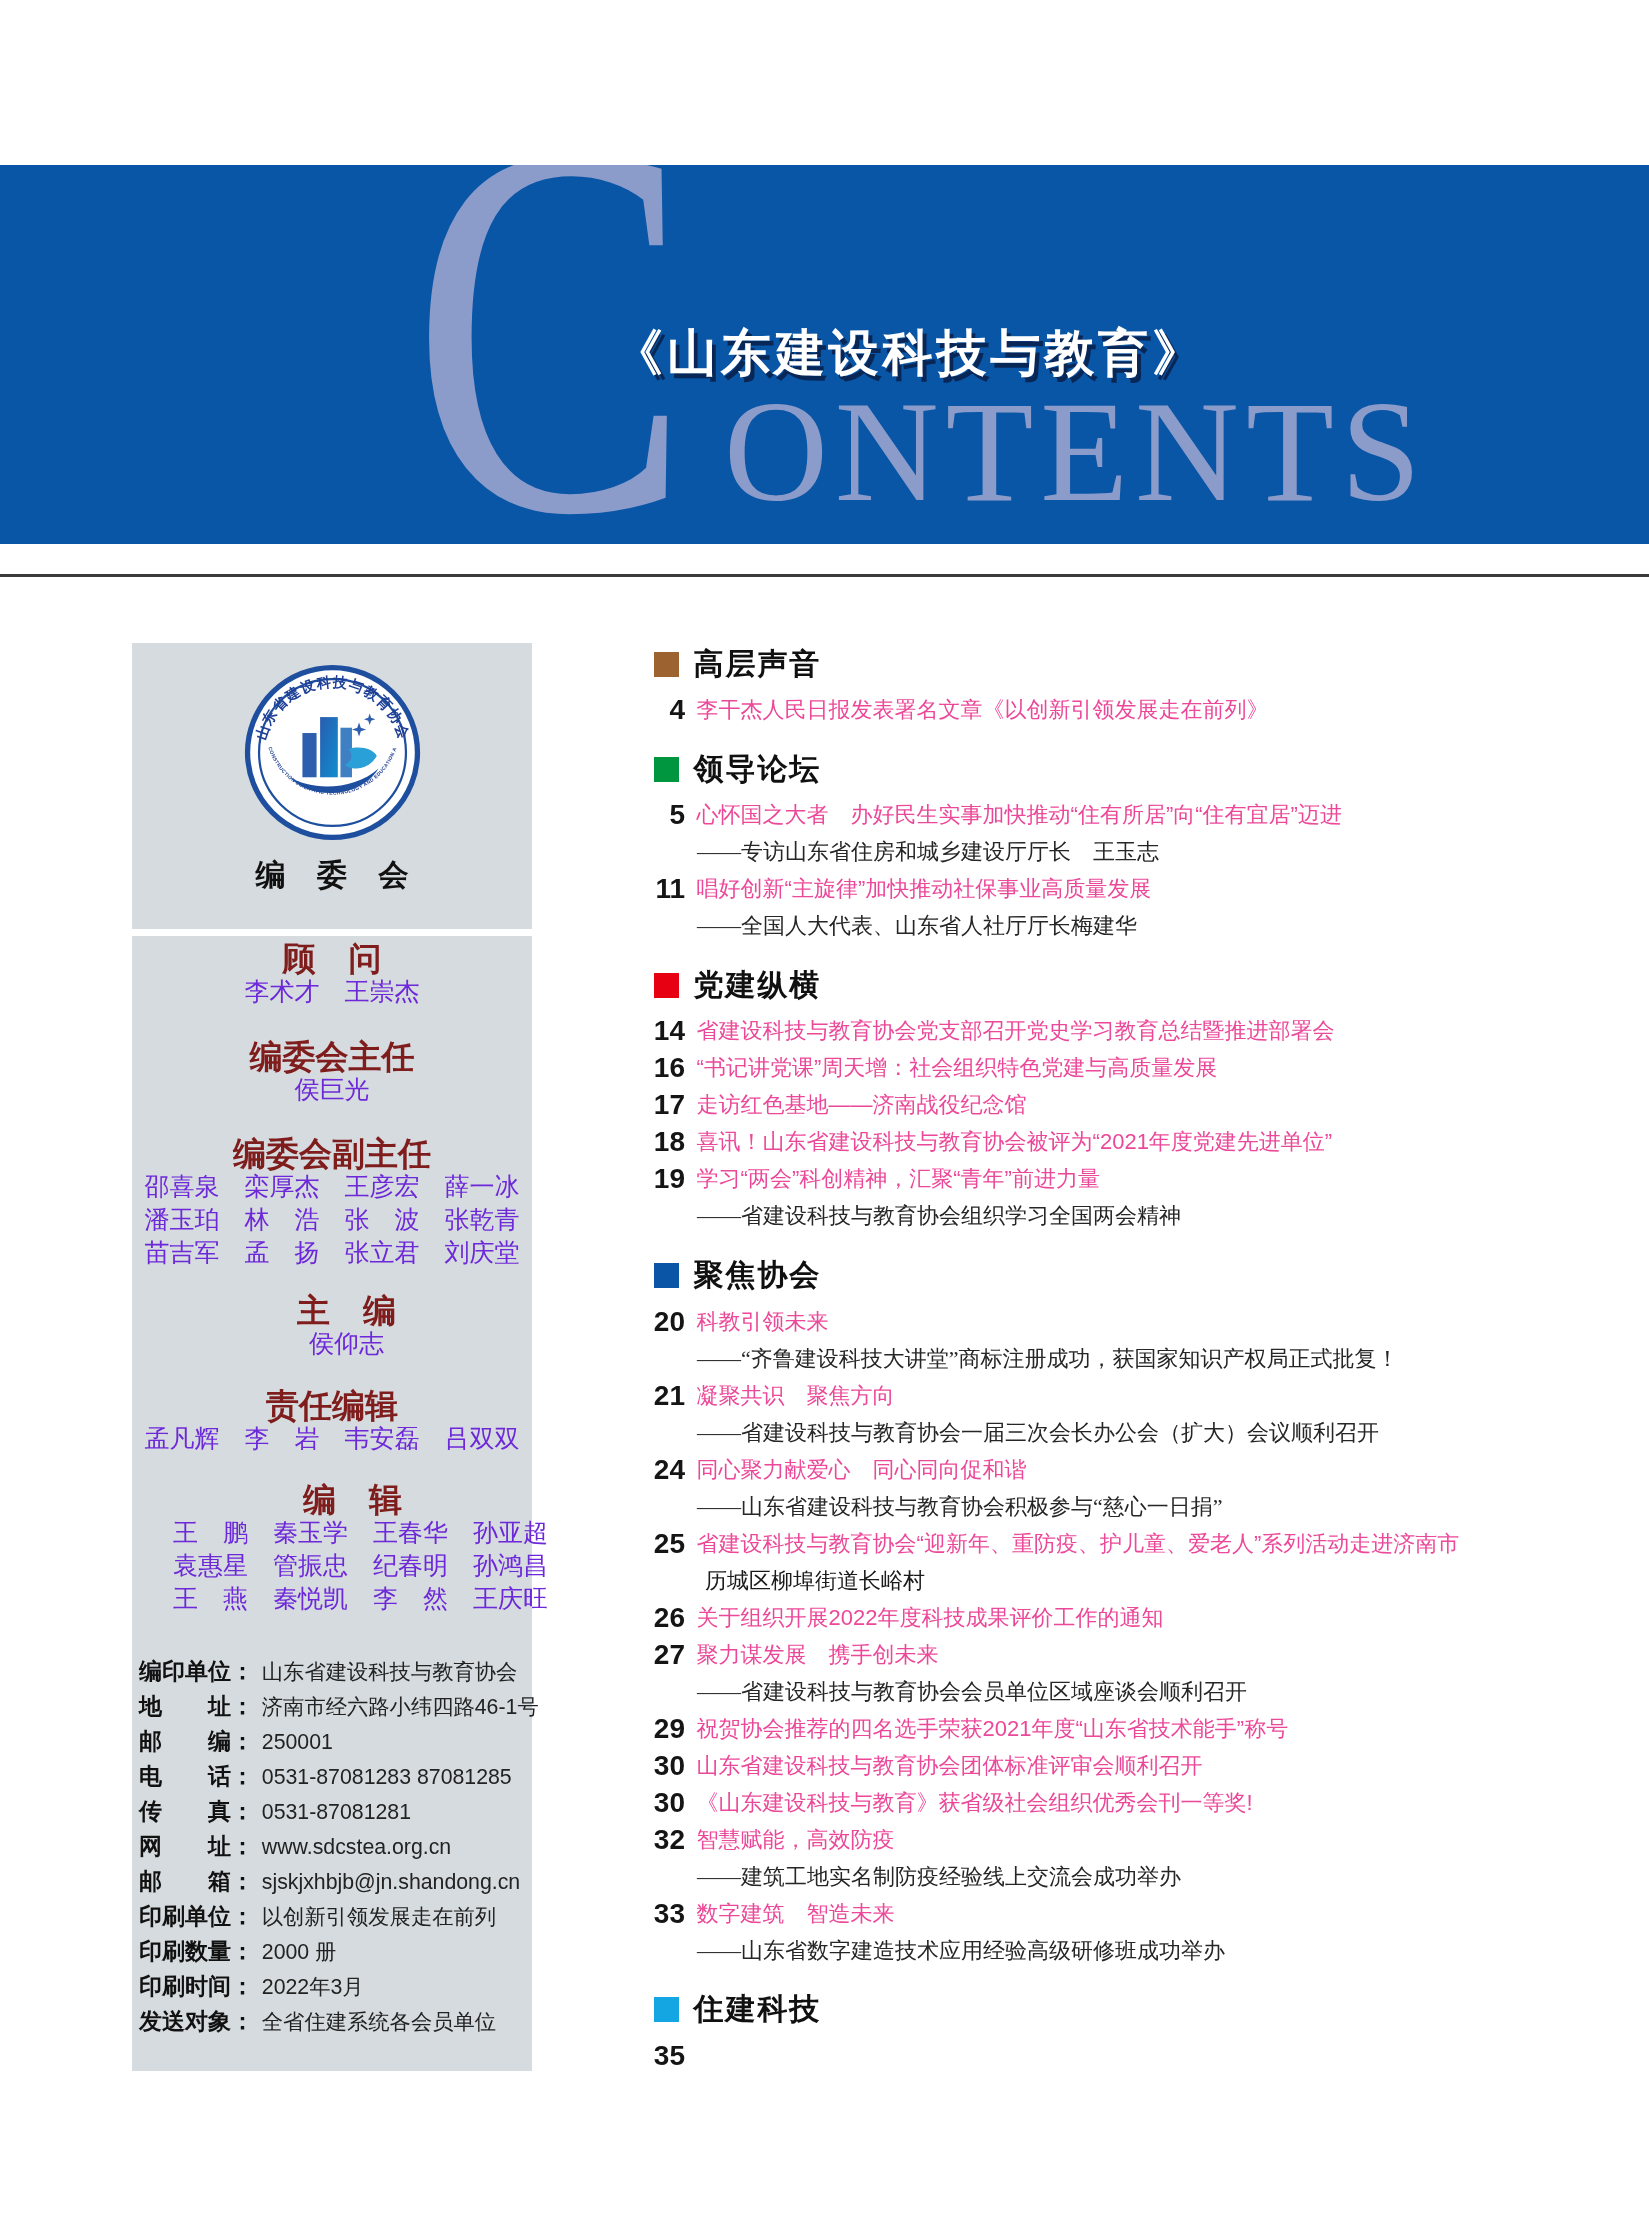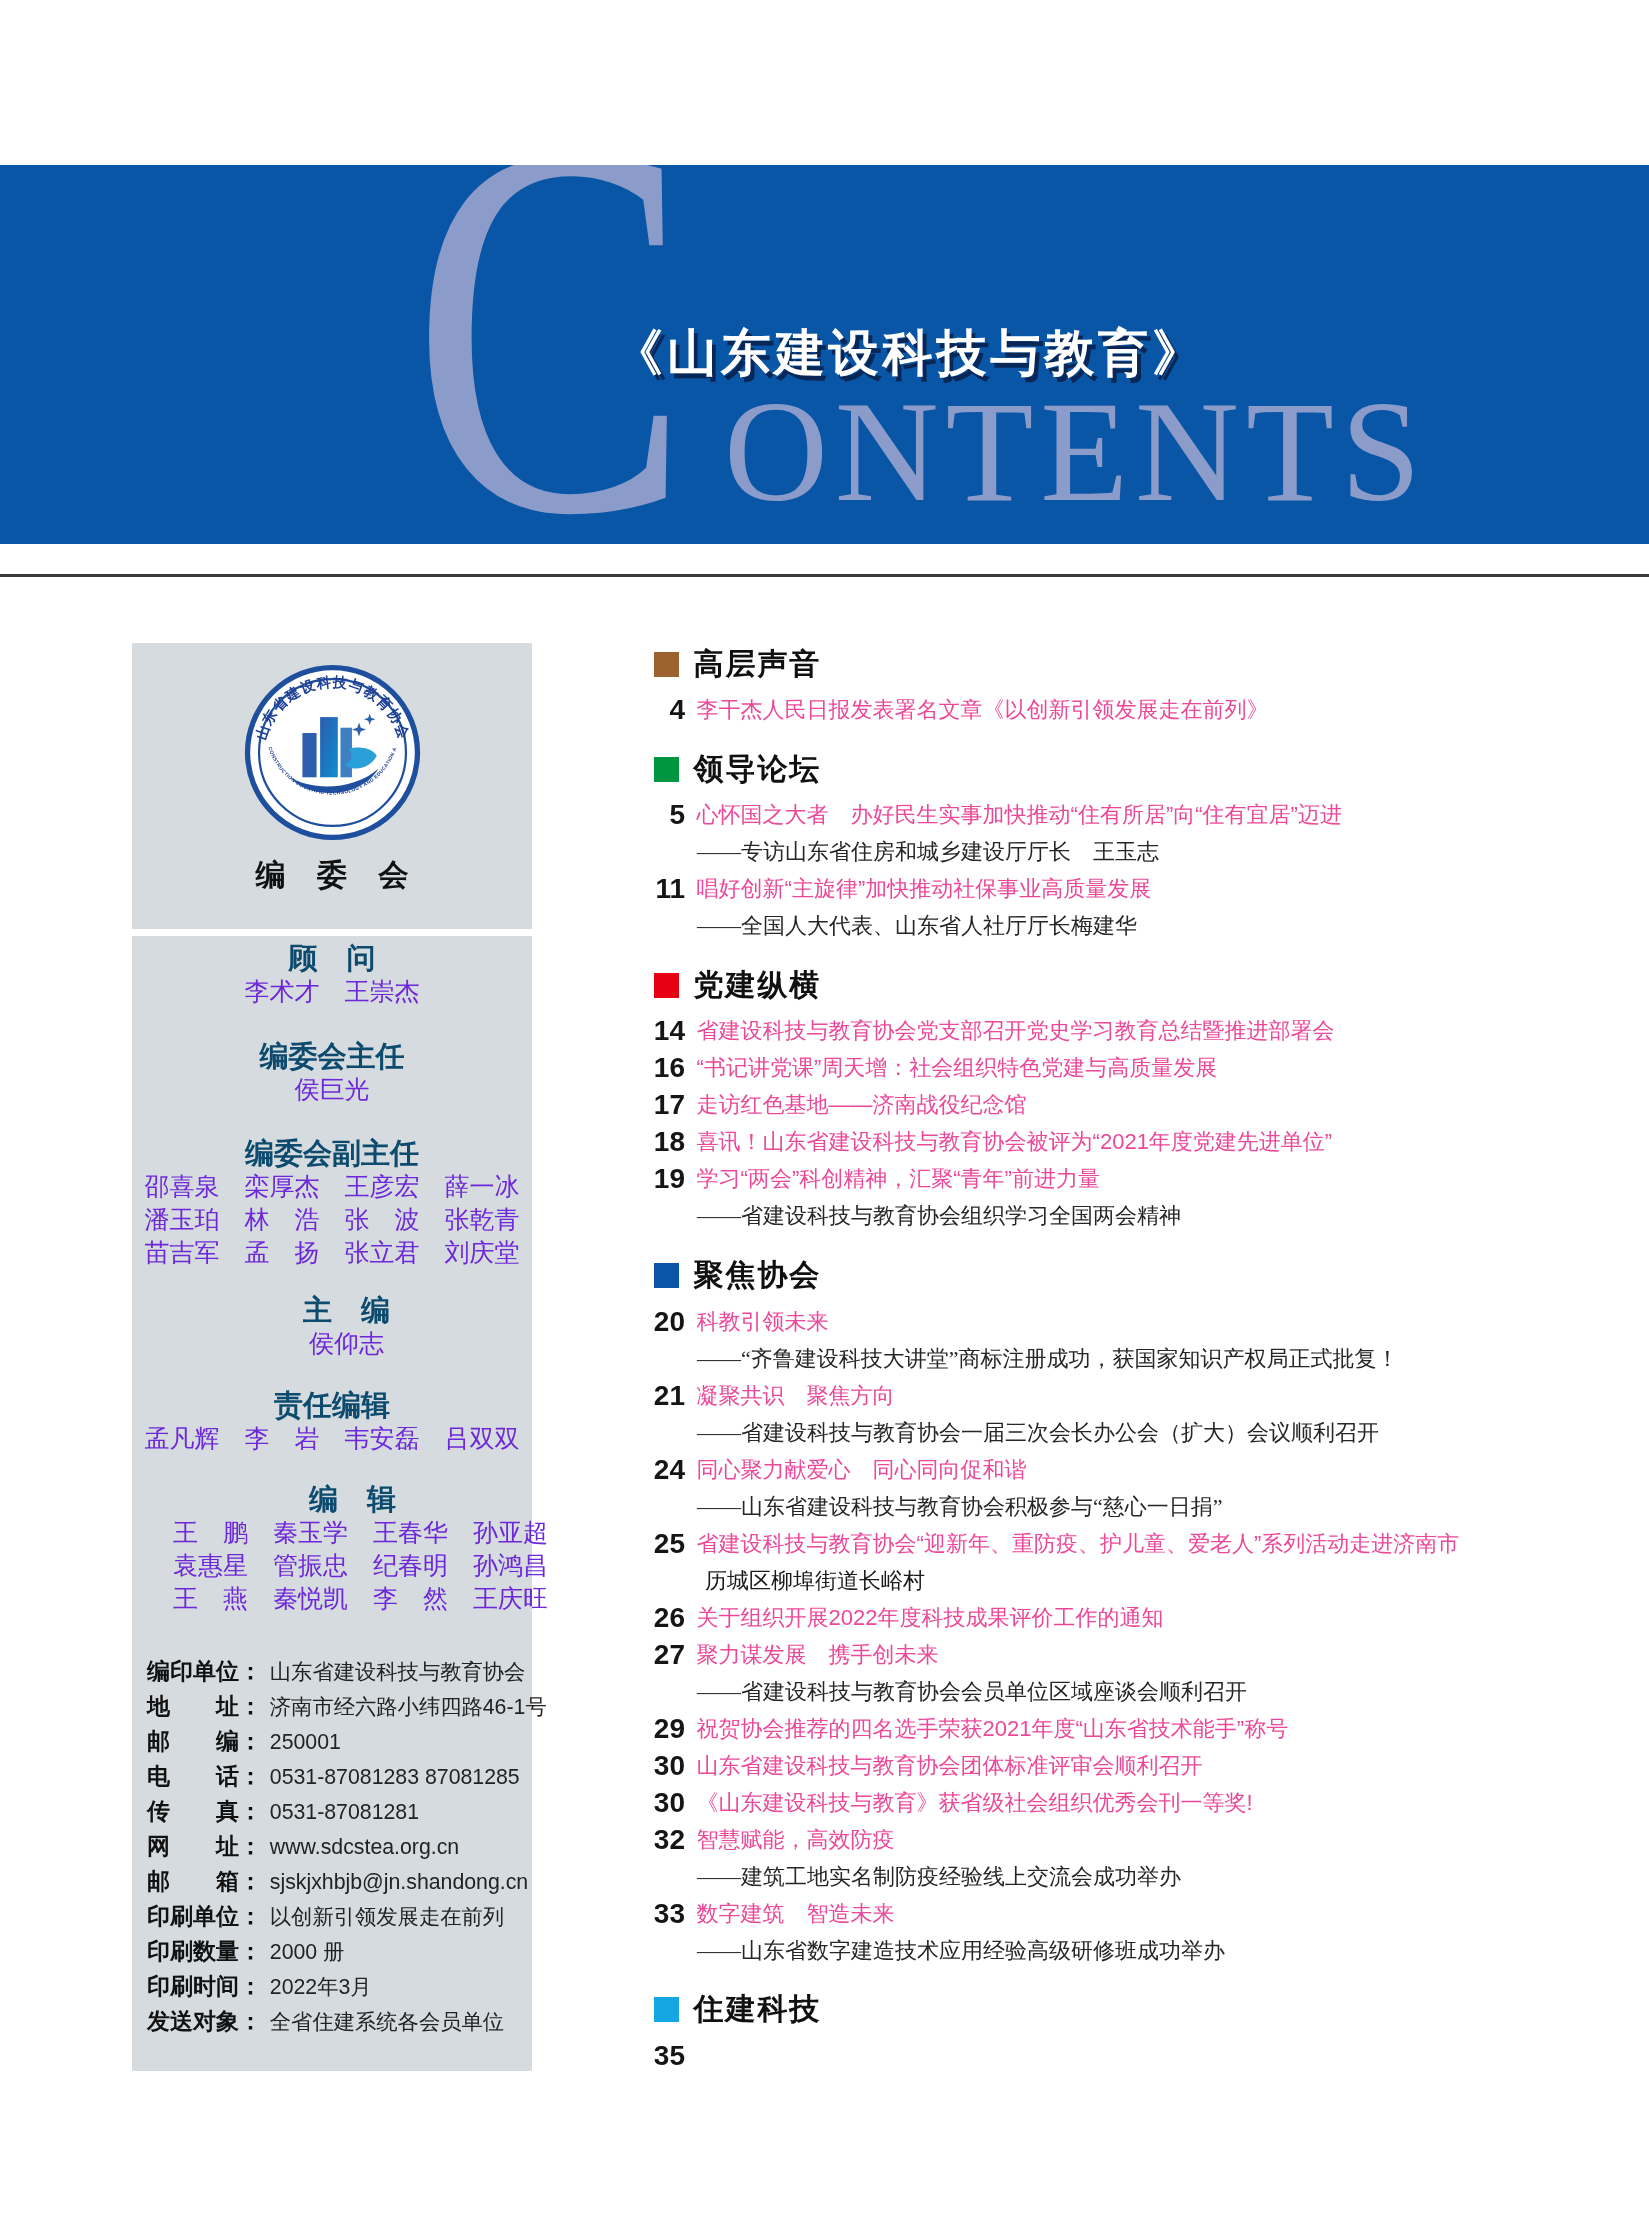--- a/index.html
+++ b/index.html
@@ -22,23 +22,23 @@
     letter-spacing:3.9px;text-shadow:3.9px 4.9px 0 rgba(10,34,78,.9);white-space:nowrap;
   }
   .rule{position:absolute;left:0;top:574px;width:1650px;height:2.9px;background:#3a3a3a;}
   
   .panel{position:absolute;left:132px;width:400px;background:#d5dbde;}
   .panel-1{top:643px;height:286px;display:flex;flex-direction:column;align-items:center;}
   .panel-2{top:936px;height:1135px;}
   .logo-wrap{margin-top:21.3px;width:177px;height:177px;}
   .board-title{margin-top:13.6px;font-size:30px;font-weight:bold;color:#111;letter-spacing:11.6px;text-indent:11.6px;}
   .role-block{text-align:center;}
-  .role-title{font-size:29px;font-weight:bold;color:#0c4a6e;line-height:33px;}
+  .role-title{font-size:33px;font-weight:bold;color:#7f1d1d;line-height:33px;}
   .names-row{font-size:25px;color:#6d28d9;line-height:33px;white-space:nowrap;}
-  .pub-info{margin-top:39px;padding-left:15px;}
+  .pub-info{margin-top:39px;padding-left:7px;}
   .pub-line{display:flex;align-items:baseline;line-height:34px;white-space:nowrap;}
   .pub-label{font-size:23px;font-weight:bold;color:#111;}
   .pub-value{font-size:21.3px;color:#222;margin-left:7.8px;}
   
   .toc{position:absolute;left:631px;top:645px;width:980px;}
   .toc-section-header{display:flex;align-items:center;height:39px;margin-top:21.3px;margin-bottom:7.8px;}
   .toc-section-header.first{margin-top:0;}
   .toc-square{width:25px;height:25px;margin-left:23px;flex:none;}
   .toc-section-title{font-size:30px;font-weight:bold;color:#101010;margin-left:14.6px;letter-spacing:1.9px;}
   .toc-line{display:flex;align-items:center;height:37px;}

